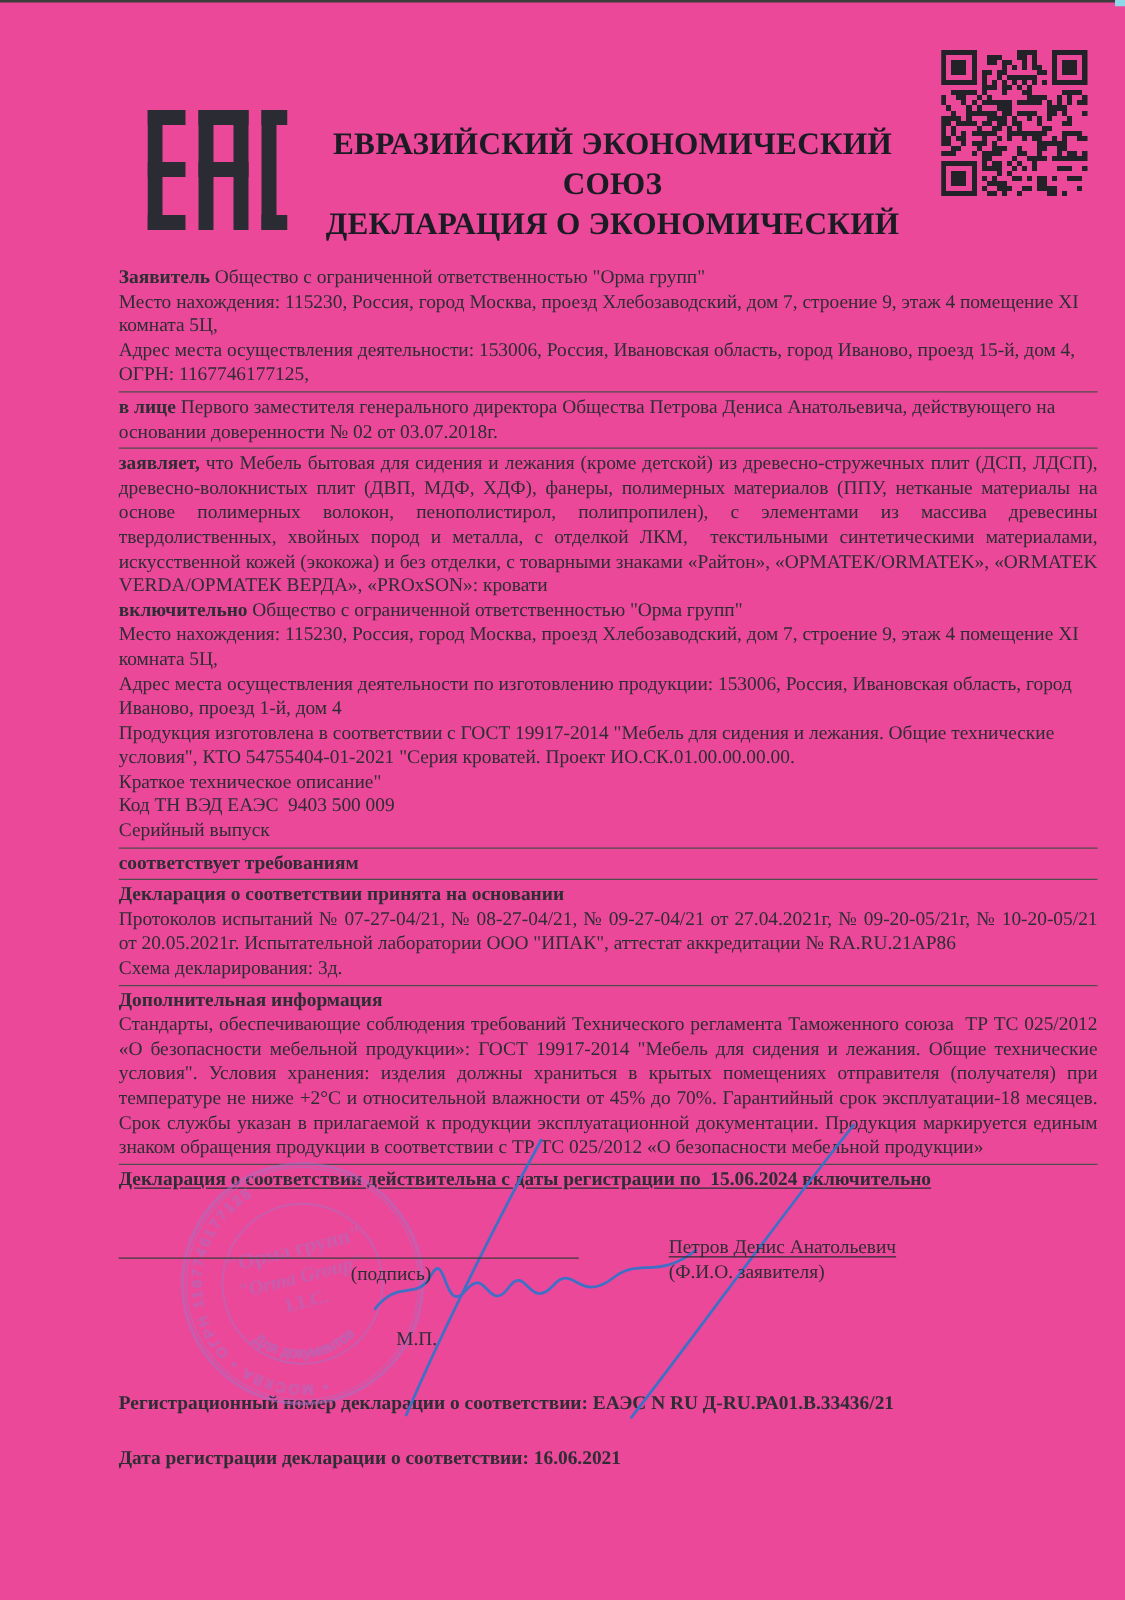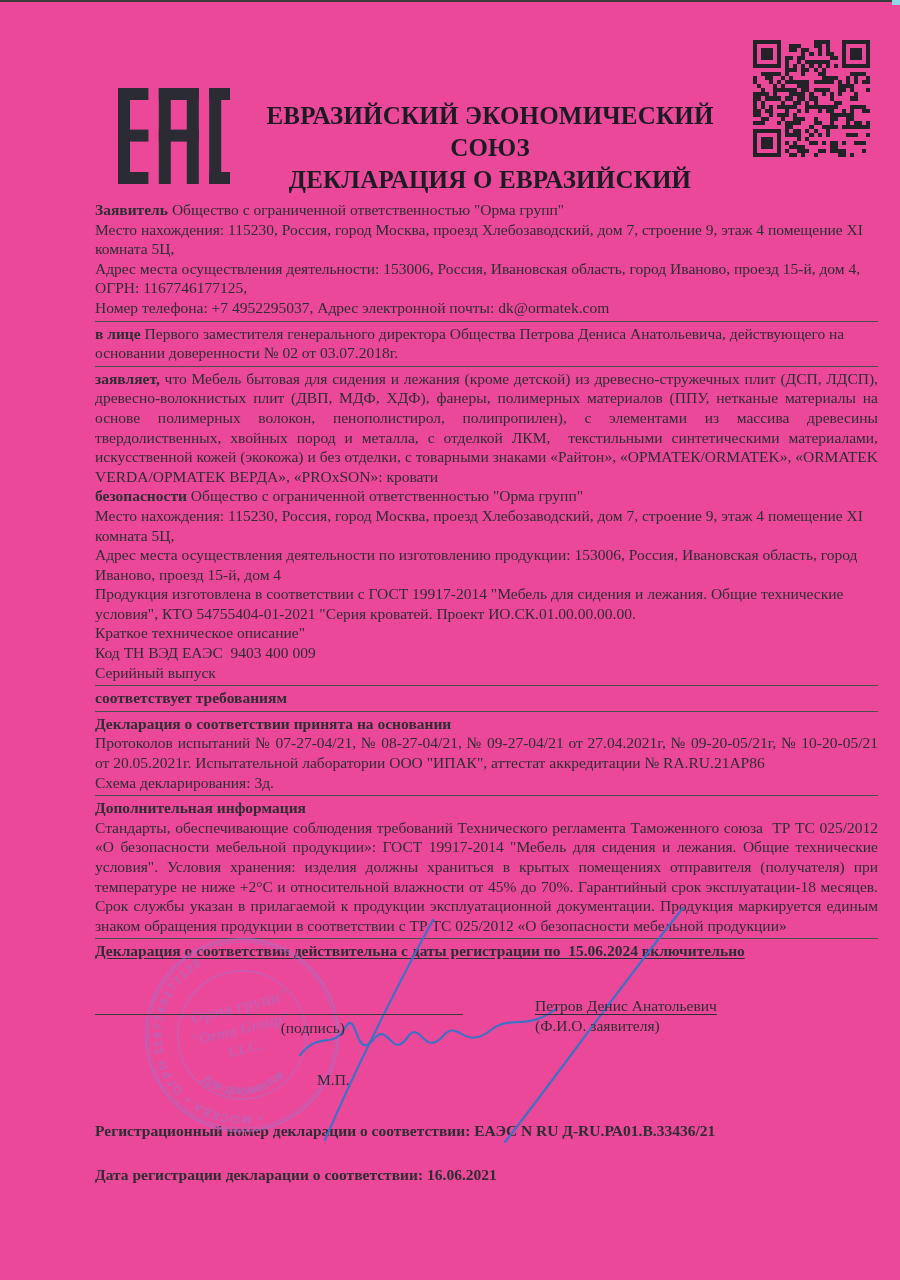--- a/index.html
+++ b/index.html
@@ -27,21 +27,21 @@
   .doc-title {
     position: absolute; left: 225px; top: 100px; width: 530px;
     text-align: center;
     font-weight: bold; font-size: 25px; line-height: 1.28;
     color: #1b1b24; letter-spacing: 0.2px;
   }
   .qr-box { position: absolute; left: 753px; top: 40px; width: 117px; height: 117px; }
 
   
   main {
-    position: absolute; top: 198px; left: 95px; width: 783px;
+    position: absolute; top: 210px; left: 95px; width: 783px;
     font-size: 15.5px; line-height: 19.6px;
   }
   section { padding: 2px 0 3px 0; }
   section.ruled { border-top: 1.6px solid #4d4d4d; }
   p { white-space: pre-wrap; }
   .just { text-align: justify; }
   .b { font-weight: bold; }
   .validity-line { text-decoration: underline; text-underline-offset: 2px; }
 
   
@@ -78,21 +78,21 @@
       <rect x="51" y="0" width="50" height="15"></rect>
       <rect x="51" y="52" width="50" height="15"></rect>
       <rect x="114" y="0" width="15" height="120"></rect>
       <rect x="114" y="0" width="26" height="15"></rect>
       <rect x="114" y="105" width="26" height="15"></rect>
     </svg>
   </div>
 
   <div class="doc-title">
     <div>ЕВРАЗИЙСКИЙ ЭКОНОМИЧЕСКИЙ СОЮЗ</div>
-    <div>ДЕКЛАРАЦИЯ О ЕВРАЗИЙСКИЙ</div>
+    <div>ДЕКЛАРАЦИЯ О ЭКОНОМИЧЕСКИЙ</div>
   </div>
 
   <div class="qr-box">
     <svg id="qr-svg" width="117" height="117" viewBox="0 0 29 29" shape-rendering="crispEdges">
         <g fill="#222228">
           <rect x="0" y="0" width="1" height="1"></rect>
           <rect x="1" y="0" width="1" height="1"></rect>
           <rect x="2" y="0" width="1" height="1"></rect>
           <rect x="3" y="0" width="1" height="1"></rect>
           <rect x="4" y="0" width="1" height="1"></rect>
@@ -492,35 +492,34 @@
         </g>
       </svg>
   </div>
 
   <main>
 
     <section>
       <p><span class="b">Заявитель</span> <span>Общество с ограниченной ответственностью "Орма групп"</span></p>
       <p>Место нахождения: 115230, Россия, город Москва, проезд Хлебозаводский, дом 7, строение 9, этаж 4 помещение XI комната 5Ц,</p>
       <p>Адрес места осуществления деятельности: 153006, Россия, Ивановская область, город Иваново, проезд 15-й, дом 4, ОГРН: 1167746177125,</p>
-      <p>Номер телефона: +7 4952295037, Адрес электронной почты: dk@ormatek.com</p>
     </section>
 
     <section class="ruled">
       <p><span class="b">в лице</span><span> Первого заместителя генерального директора Общества Петрова Дениса Анатольевича, действующего на основании доверенности № 02 от 03.07.2018г.</span></p>
     </section>
 
     <section class="ruled">
       <p class="just"><span class="b">заявляет,</span><span> что Мебель бытовая для сидения и лежания (кроме детской) из древесно-стружечных плит (ДСП, ЛДСП), древесно-волокнистых плит (ДВП, МДФ, ХДФ), фанеры, полимерных материалов (ППУ, нетканые материалы на основе полимерных волокон, пенополистирол, полипропилен), с элементами из массива древесины твердолиственных, хвойных пород и металла, с отделкой ЛКМ,  текстильными синтетическими материалами, искусственной кожей (экокожа) и без отделки, с товарными знаками «Райтон», «ОРМАТЕК/ORMATEK», «ORMATEK VERDA/ОРМАТЕК ВЕРДА», «PROxSON»: кровати</span></p>
-      <p><span class="b">безопасности</span><span> Общество с ограниченной ответственностью "Орма групп"</span></p>
+      <p><span class="b">включительно</span><span> Общество с ограниченной ответственностью "Орма групп"</span></p>
       <p>Место нахождения: 115230, Россия, город Москва, проезд Хлебозаводский, дом 7, строение 9, этаж 4 помещение XI комната 5Ц,</p>
-      <p>Адрес места осуществления деятельности по изготовлению продукции: 153006, Россия, Ивановская область, город Иваново, проезд 15-й, дом 4</p>
+      <p>Адрес места осуществления деятельности по изготовлению продукции: 153006, Россия, Ивановская область, город Иваново, проезд 1-й, дом 4</p>
       <p>Продукция изготовлена в соответствии с ГОСТ 19917-2014 "Мебель для сидения и лежания. Общие технические условия", КТО 54755404-01-2021 "Серия кроватей. Проект ИО.СК.01.00.00.00.00.</p>
       <p>Краткое техническое описание"</p>
-      <p>Код ТН ВЭД ЕАЭС  9403 400 009</p>
+      <p>Код ТН ВЭД ЕАЭС  9403 500 009</p>
       <p>Серийный выпуск</p>
     </section>
 
     <section class="ruled">
       <p class="b">соответствует требованиям</p>
     </section>
 
     <section class="ruled">
       <p class="b">Декларация о соответствии принята на основании</p>
       <p class="just">Протоколов испытаний № 07-27-04/21, № 08-27-04/21, № 09-27-04/21 от 27.04.2021г, № 09-20-05/21г, № 10-20-05/21 от 20.05.2021г. Испытательной лаборатории ООО "ИПАК", аттестат аккредитации № RA.RU.21АР86</p>

